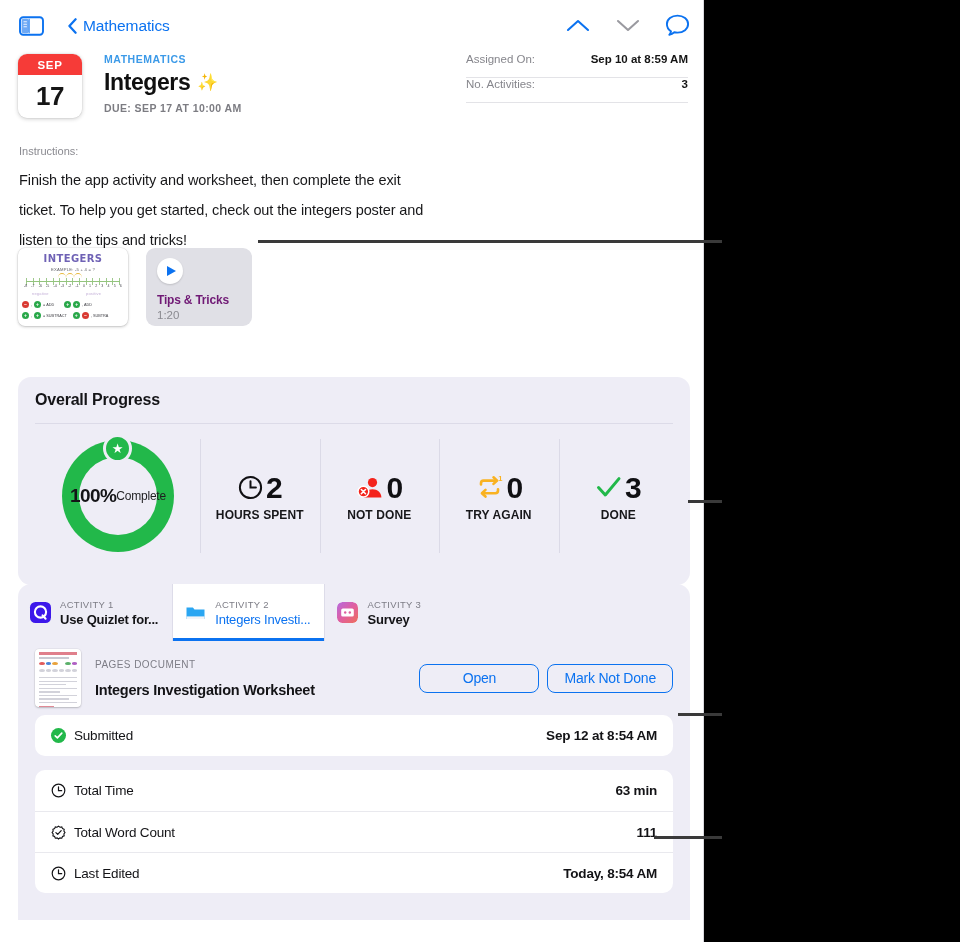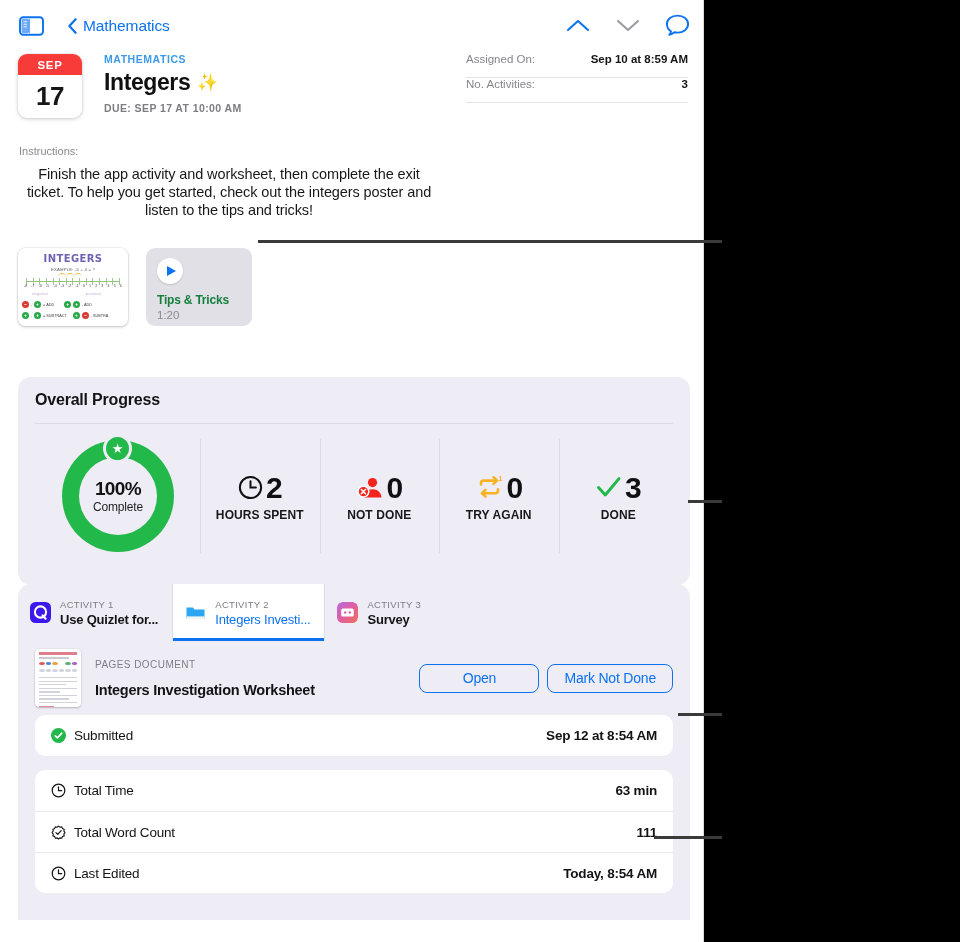--- a/index.html
+++ b/index.html
@@ -66,21 +66,21 @@
   .meta { position:absolute; left:466px; top:53px; width:222px; }
   .meta-row { display:flex; justify-content:space-between; align-items:baseline; height:24px; }
   .meta-k { color:#86868c; font-size:11.5px; }
   .meta-v { color:#151515; font-size:11.5px; font-weight:bold; }
   .meta-div { height:1px; background:#e3e3e7; }
 
   
   .instr-label { position:absolute; left:19px; top:145px; color:#8a8a90; font-size:11px; }
   .instr-body {
     position:absolute; left:19px; top:165px; width:420px;
-    color:#18181a; font-size:14.5px; line-height:18px; letter-spacing:-0.1px;text-align:center;
+    color:#18181a; font-size:14.5px; line-height:30px; letter-spacing:-0.1px;
   }
 
   
   .attachments { position:absolute; left:18px; top:248px; display:flex; gap:18px; }
   .poster {
     width:110px; height:78px; border-radius:7px; background:#fff;
     box-shadow:0 1px 3px rgba(0,0,0,0.22), 0 0 0 0.5px rgba(0,0,0,0.08);
     overflow:hidden; position:relative; cursor:pointer;
   }
   .poster-title {
@@ -103,40 +103,40 @@
   .videocard {
     width:106px; height:78px; border-radius:9px; background:#e0e0e6;
     position:relative; cursor:pointer; padding:10px;
   }
   .play-circle {
     position:absolute; left:11px; top:10px; width:26px; height:26px; border-radius:50%;
     background:#fff; display:flex; align-items:center; justify-content:center;
     box-shadow:0 1px 2px rgba(0,0,0,.15);
   }
   .play-tri { width:0; height:0; border-left:9px solid #0b72f0; border-top:5.5px solid transparent; border-bottom:5.5px solid transparent; margin-left:3px; }
-  .vid-title { position:absolute; left:11px; top:45px; font-size:12px; font-weight:bold; color:#15803d; letter-spacing:-0.2px;}
+  .vid-title { position:absolute; left:11px; top:45px; font-size:12px; font-weight:bold; color:#701a75; letter-spacing:-0.2px;}
   .vid-dur { position:absolute; left:11px; top:61px; font-size:11.5px; color:#8a8a90; }
 
   
   .progress-card {
     position:absolute; left:18px; top:377px; width:672px; height:208px;
     background:#eeedf6; border-radius:13px;
   }
   .pc-title { position:absolute; left:17px; top:14px; font-size:16px; font-weight:bold; color:#141417; letter-spacing:-0.2px;}
   .pc-rule { position:absolute; left:17px; right:17px; top:46px; height:1px; background:#dcdbe8; }
 
   .ring-wrap { position:absolute; left:44px; top:63px; width:112px; height:112px; }
   .ring {
     width:112px; height:112px; border-radius:50%;
     background: conic-gradient(#22b84a 0 100%, #d8d7e4 0 0);
     display:flex; align-items:center; justify-content:center;
   }
   .ring-hole {
     width:78px; height:78px; border-radius:50%; background:#eeedf6;
-    display:flex; flex-direction:column; align-items:center; justify-content:center;
+    display:flex; align-items:center; justify-content:center;
   }
   .ring-pct { font-size:19px; font-weight:bold; color:#141417; letter-spacing:-0.6px; }
   .ring-sub { font-size:12px; color:#1e1e20; margin-top:0; letter-spacing:-0.2px;}
   .star-badge {
     position:absolute; left:41px; top:-6px; width:29px; height:29px; border-radius:50%;
     background:#22b84a; border:3px solid #eeedf6;
     display:flex; align-items:center; justify-content:center;
     color:#fff; font-size:13px; line-height:1;
   }
 

